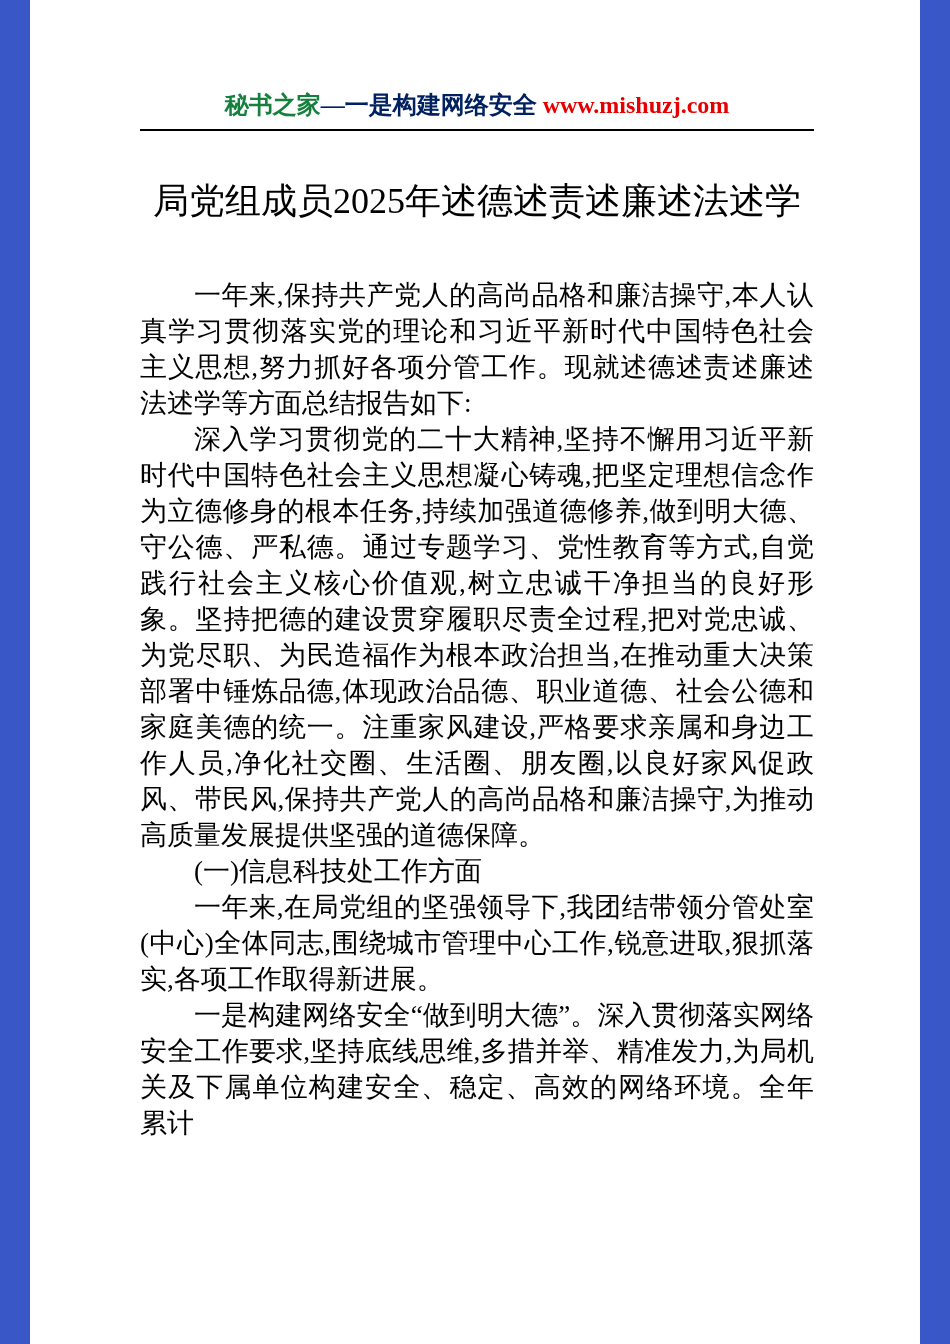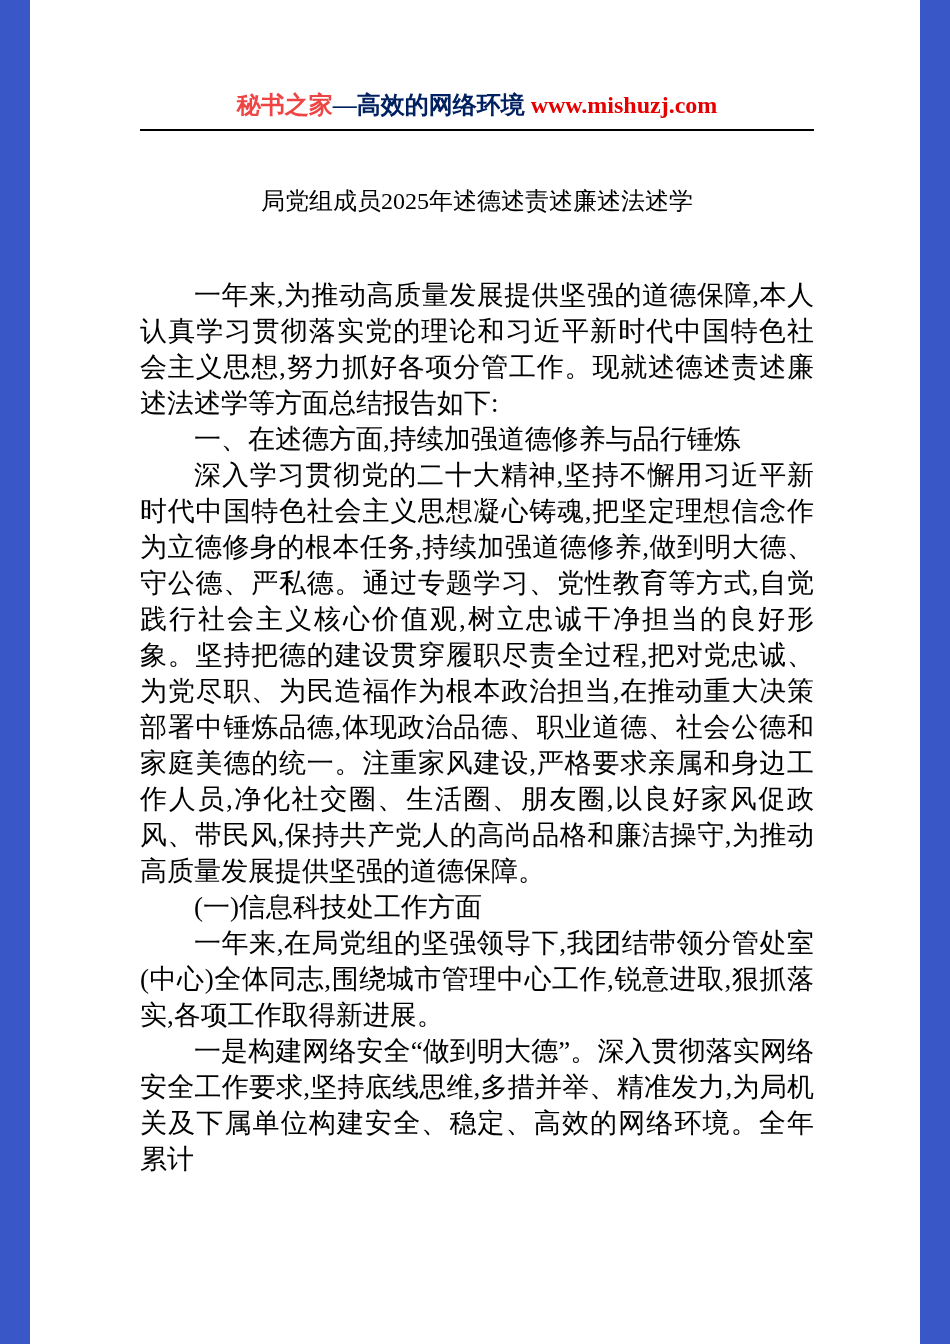--- a/index.html
+++ b/index.html
@@ -34,32 +34,32 @@
     box-sizing: border-box;
     padding: 90px 106px 20px 110px;
   }
   .doc-header {
     text-align: center;
     font-weight: bold;
     font-size: 24px;
     line-height: 30px;
     white-space: nowrap;
   }
-  .doc-header .brand { color: #ef4444; }
+  .doc-header .brand { color: #15803d; }
   .doc-header .tagline { color: #002060; }
   .doc-header .url { color: #e60000; }
   .divider {
     border: none;
     border-top: 2px solid #000000;
     margin: 9px 0 0 0;
   }
   .doc-title {
     margin-top: 32px;
     text-align: center;
-    font-size: 24px;
+    font-size: 36px;
     line-height: 76px;
     font-weight: 400;
     color: #000000;
   }
   .doc-body {
     margin-top: 38px;
     font-size: 27px;
     line-height: 36px;
     color: #000000;
     text-align: justify;
@@ -73,31 +73,30 @@
 </head>
 <body>
 
 <div class="canvas">
   <div class="band left"></div>
   <div class="band right"></div>
 
   <div class="page">
 
     <div class="doc-header">
-      <span class="brand">秘书之家</span><span class="tagline">—高效的网络环境 </span><span class="url">www.mishuzj.com</span>
+      <span class="brand">秘书之家</span><span class="tagline">—一是构建网络安全 </span><span class="url">www.mishuzj.com</span>
     </div>
     <hr class="divider">
 
     <div class="doc-title">
       <div>局党组成员2025年述德述责述廉述法述学</div>
     </div>
 
     <div class="doc-body">
-      <p>一年来,为推动高质量发展提供坚强的道德保障,本人认真学习贯彻落实党的理论和习近平新时代中国特色社会主义思想,努力抓好各项分管工作。现就述德述责述廉述法述学等方面总结报告如下:</p>
-      <p>一、在述德方面,持续加强道德修养与品行锤炼</p>
+      <p>一年来,保持共产党人的高尚品格和廉洁操守,本人认真学习贯彻落实党的理论和习近平新时代中国特色社会主义思想,努力抓好各项分管工作。现就述德述责述廉述法述学等方面总结报告如下:</p>
       <p>深入学习贯彻党的二十大精神,坚持不懈用习近平新时代中国特色社会主义思想凝心铸魂,把坚定理想信念作为立德修身的根本任务,持续加强道德修养,做到明大德、守公德、严私德。通过专题学习、党性教育等方式,自觉践行社会主义核心价值观,树立忠诚干净担当的良好形象。坚持把德的建设贯穿履职尽责全过程,把对党忠诚、为党尽职、为民造福作为根本政治担当,在推动重大决策部署中锤炼品德,体现政治品德、职业道德、社会公德和家庭美德的统一。注重家风建设,严格要求亲属和身边工作人员,净化社交圈、生活圈、朋友圈,以良好家风促政风、带民风,保持共产党人的高尚品格和廉洁操守,为推动高质量发展提供坚强的道德保障。</p>
       <p>(一)信息科技处工作方面</p>
       <p>一年来,在局党组的坚强领导下,我团结带领分管处室(中心)全体同志,围绕城市管理中心工作,锐意进取,狠抓落实,各项工作取得新进展。</p>
       <p>一是构建网络安全“做到明大德”。深入贯彻落实网络安全工作要求,坚持底线思维,多措并举、精准发力,为局机关及下属单位构建安全、稳定、高效的网络环境。全年累计</p>
     </div>
 
   </div>
 </div>
 
 </body></html>

